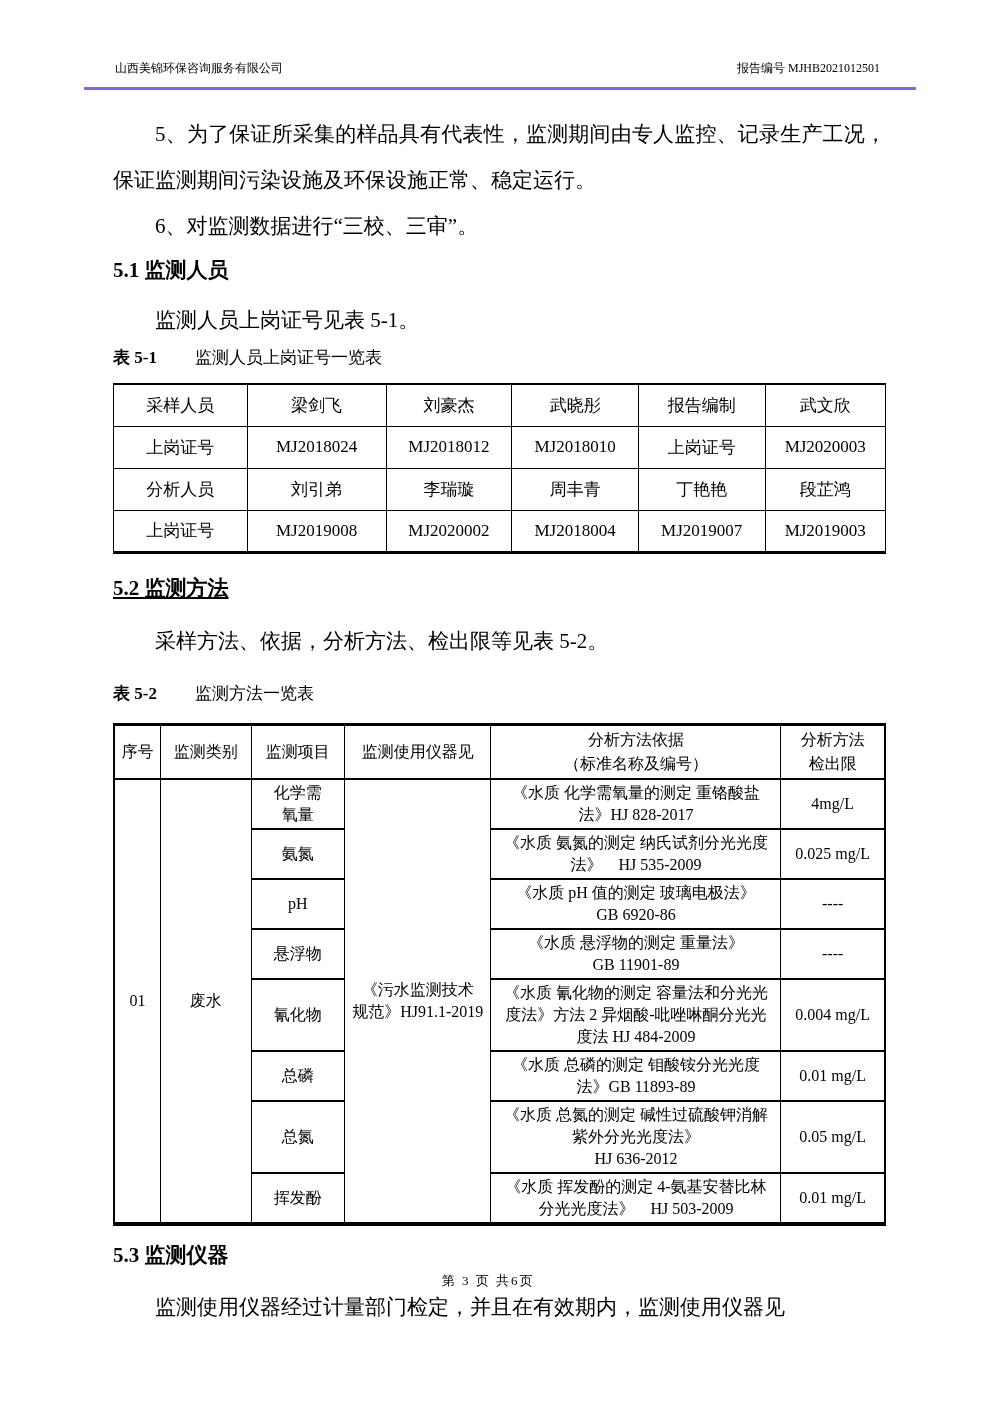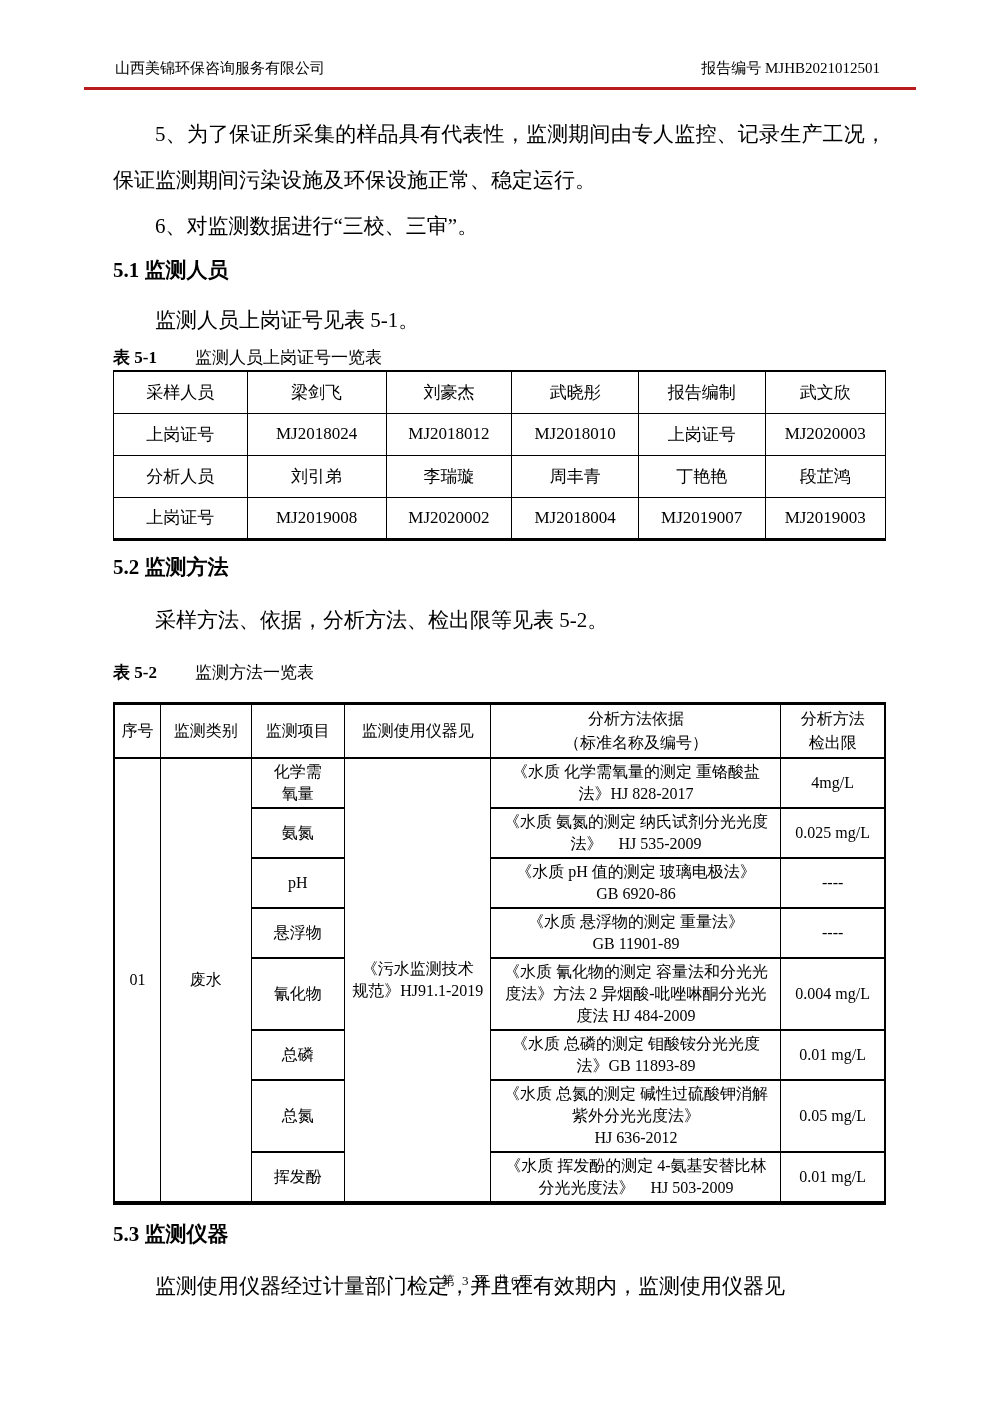--- a/index.html
+++ b/index.html
@@ -11,25 +11,25 @@
     margin: 0 auto;
     background: #ffffff;
     color: #000000;
     font-family: "Liberation Serif", "DejaVu Serif", serif;
     overflow: hidden;
   }
   
   .header {
     margin: 58px 76px 0 84px;
     padding: 0 36px 9px 31px;
-    border-bottom: 3px solid #b91c1c;
+    border-bottom: 3px solid #8b5cf6;
     display: flex;
     justify-content: space-between;
     align-items: flex-end;
-    font-size: 15px;
+    font-size: 12px;
     line-height: 20px;
   }
   
   .content { margin: 0 106px 0 113px; }
   p.body {
     font-size: 21px;
     line-height: 46px;
     text-align: justify;
     text-justify: inter-ideograph;
   }
@@ -45,34 +45,35 @@
   .caption {
     font-size: 17px;
     line-height: 24px;
   }
   .cap1 { margin-top: 3px; }
   .cap-label { font-weight: bold; margin-right: 38px; }
   
   table.t1 {
     width: 100%;
     border-collapse: collapse;
+    margin-top: 13px;
     border: solid #000;
     border-width: 2px 1px 3px 1px;
     font-size: 17px;
     table-layout: fixed;
   }
   table.t1 td {
     border: 1px solid #000;
     text-align: center;
     vertical-align: middle;
     height: 42px;
     padding: 0 2px;
   }
   
-  .sec52 { margin-top: 9px; }
+  .sec52 { margin-top: 17px; text-decoration: underline; }
   .intro52 { margin-top: 13px; }
   .cap2 { margin-top: 18px; }
   
   table.t2 {
     width: 100%;
     border-collapse: collapse;
     margin-top: 17px;
     border: solid #000;
     border-width: 3px 2px 4px 2px;
     font-size: 16px;

